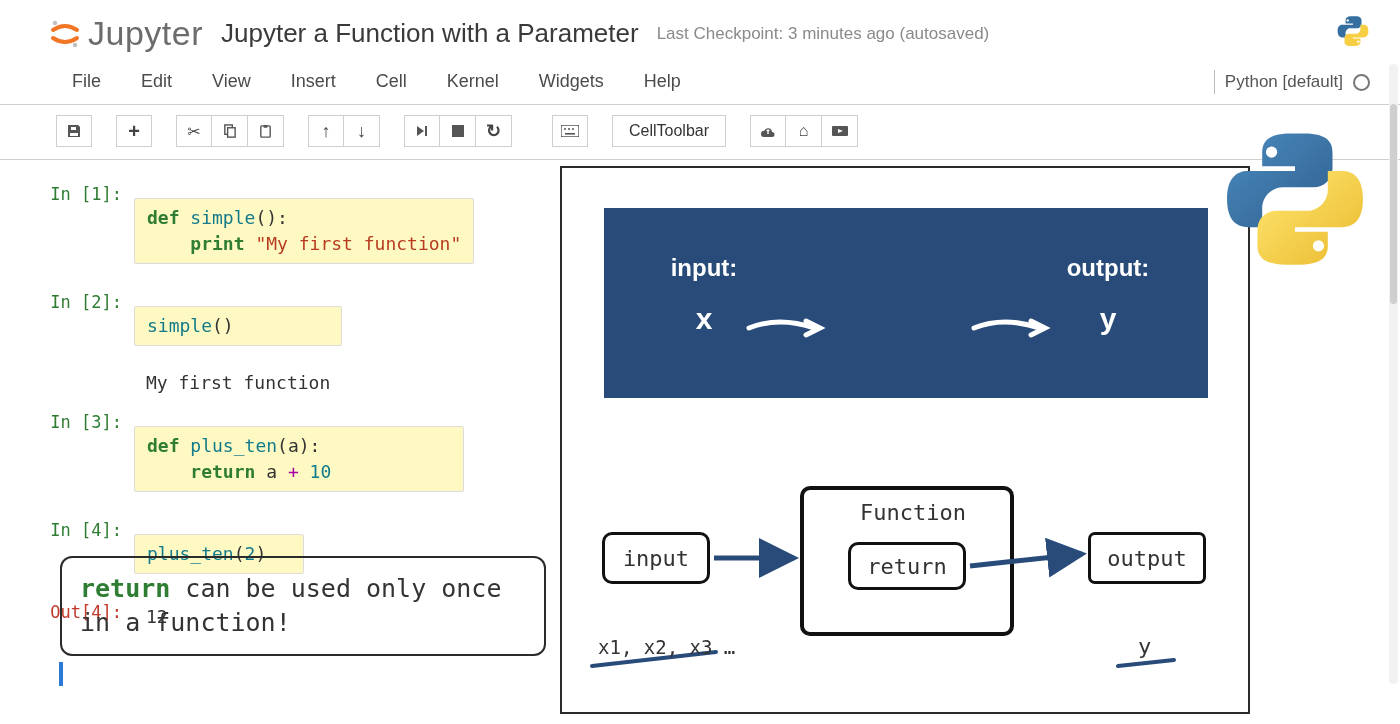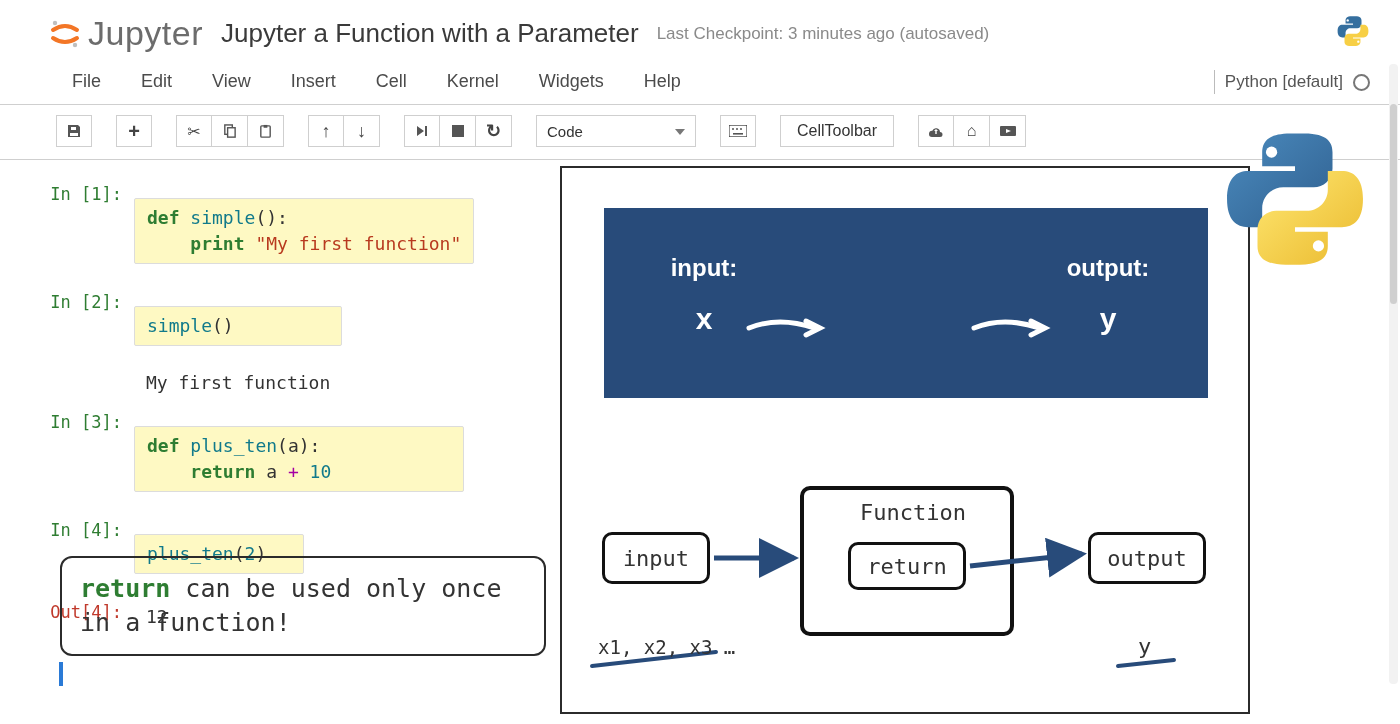--- a/index.html
+++ b/index.html
@@ -176,23 +176,20 @@
       <div class="tb-btn">
           <svg width="12" height="12">
             <rect width="12" height="12" fill="#555"></rect>
           </svg>
         </div>
       <div class="tb-btn">
           <span style="font-size:18px;font-weight:bold;">↻</span>
         </div>
     </div>
     <div class="tb-gap"></div>
-    <div class="celltype">
-        <span>Code</span>
-      </div>
     <div class="tb-gap"></div>
     <div class="tb-group">
       <div class="tb-btn">
           <svg width="18" height="12" viewBox="0 0 18 12">
             <rect x="0" y="0" width="18" height="12" rx="1.5" fill="none" stroke="#555" stroke-width="1.3"></rect>
             <circle cx="4" cy="4" r="1" fill="#555"></circle>
             <circle cx="8" cy="4" r="1" fill="#555"></circle>
             <circle cx="12" cy="4" r="1" fill="#555"></circle>
             <rect x="4" y="8" width="10" height="1.6" fill="#555"></rect>
           </svg>
@@ -274,21 +271,21 @@
     </div>
 
     <div class="dbox" style="left:40px; top:364px; width:108px; height:52px;">
         <span>input</span>
       </div>
     <div class="dbox fn-box" style="left:238px; top:318px; width:214px; height:150px;"></div>
     <div class="fn-label" style="left:298px; top:332px;">Function</div>
     <div class="dbox" style="left:286px; top:374px; width:118px; height:48px;">
         <span>return</span>
       </div>
-    <div class="dbox" style="left:526px; top:364px; width:118px; height:52px;">
+    <div class="dbox" style="left:526px; top:364px; width:118px; height:52px;border-radius:7px;">
         <span>output</span>
       </div>
 
     <svg width="690" height="548" style="position:absolute;left:0;top:0;pointer-events:none;">
       <defs>
           <marker id="ah" markerWidth="8" markerHeight="8" refX="7" refY="4" orient="auto">
             <path d="M0 0 L8 4 L0 8 z" fill="#284b7a"></path>
           </marker>
         </defs>
       <line class="arrow2" x1="152" y1="390" x2="232" y2="390"></line>

